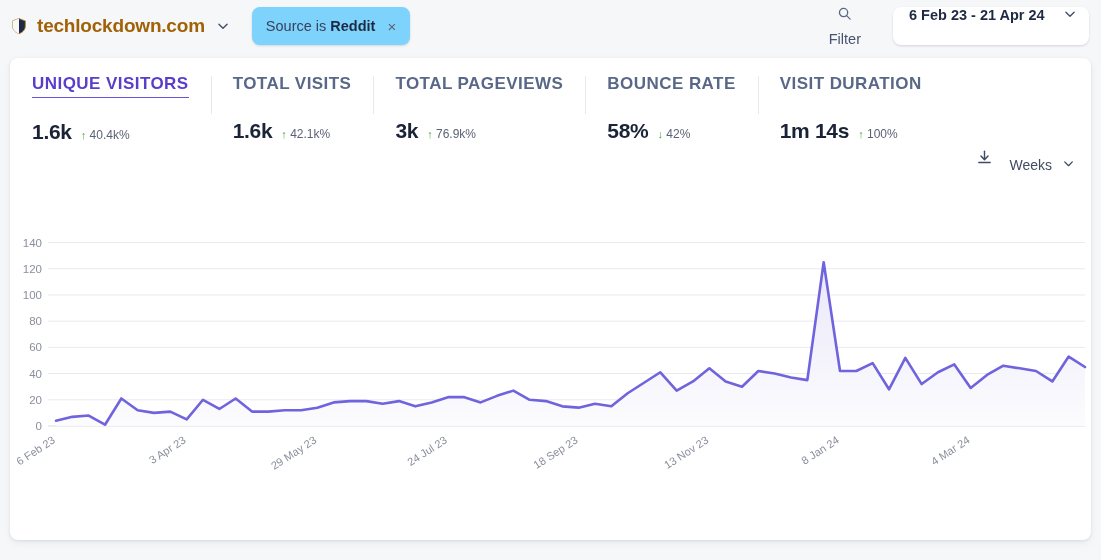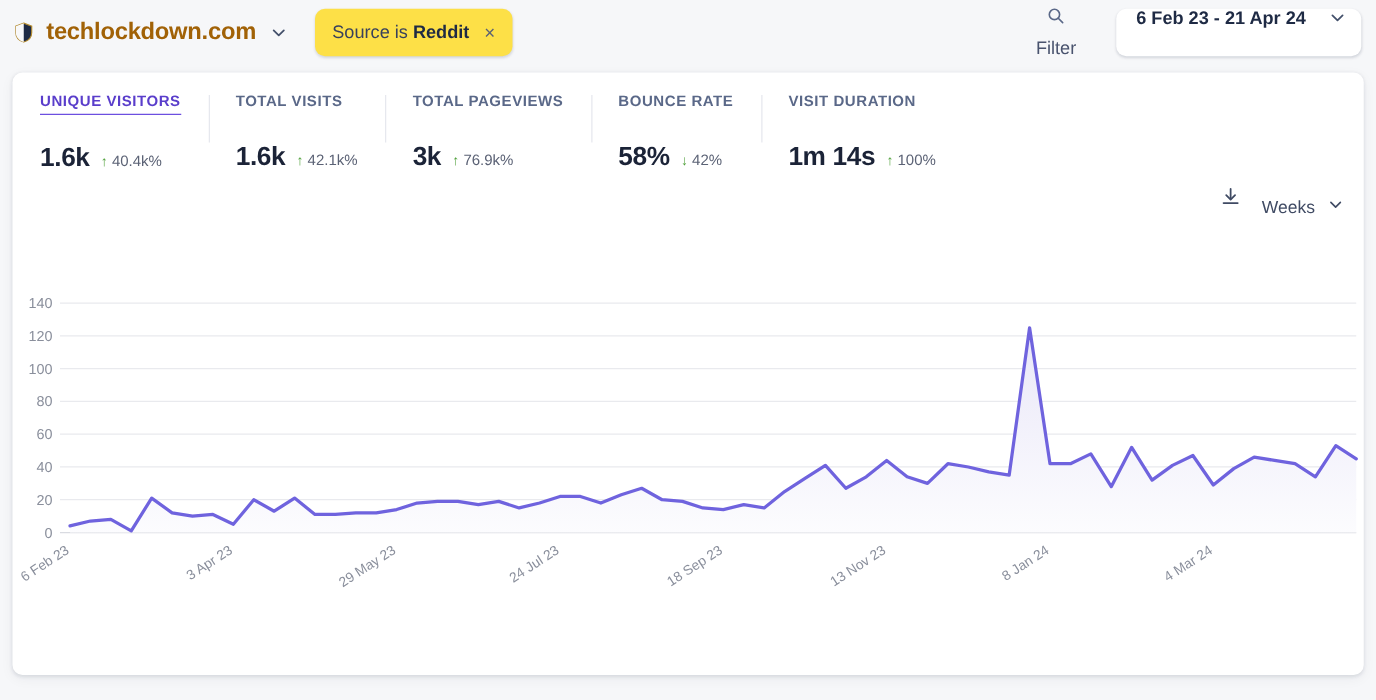--- a/index.html
+++ b/index.html
@@ -26,21 +26,21 @@
   .site-name {
     font-size: 19px; font-weight: 700; letter-spacing: -0.2px;
     color: #a16207;
   }
   .chev {
     width: 14px; height: 14px; flex: none; color: #43506b;
   }
   .site-chev { margin-left: 2px; }
 
   .filter-pill {
-    background: #fde047;
+    background: #7dd3fc;
     border-radius: 8px;
     box-shadow: 0 1px 2px rgba(20,30,60,.10), 0 1px 3px rgba(20,30,60,.06);
     height: 38px;
     display: flex; align-items: center; gap: 10px;
     padding: 0 12px 0 14px;
     margin-left: 12px;
     font-size: 14.5px;
     color: #38415c;
   }
   .filter-pill b { font-weight: 700; color: #1e2a44; }
@@ -95,21 +95,21 @@
     padding: 0 22px;
     display: flex; flex-direction: column; justify-content: flex-start;
     position: relative;
   }
   .kpi + .kpi::before {
     content: "";
     position: absolute; left: 0; top: 2px; bottom: 2px;
     width: 1px; background: #e6e8ee;
   }
   .kpi-label {
-    font-size: 12px; font-weight: 700; letter-spacing: .45px;
+    font-size: 17px; font-weight: 700; letter-spacing: .45px;
     color: #5a6888; text-transform: uppercase;
     white-space: nowrap;
     padding-bottom: 3px;
   }
   .kpi.active .kpi-label {
     color: #5a3ecb;
     border-bottom: 1.5px solid #6d4fe0;
     align-self: flex-start;
   }
   .kpi-row { display: flex; align-items: baseline; gap: 9px; margin-top: 8px; }

